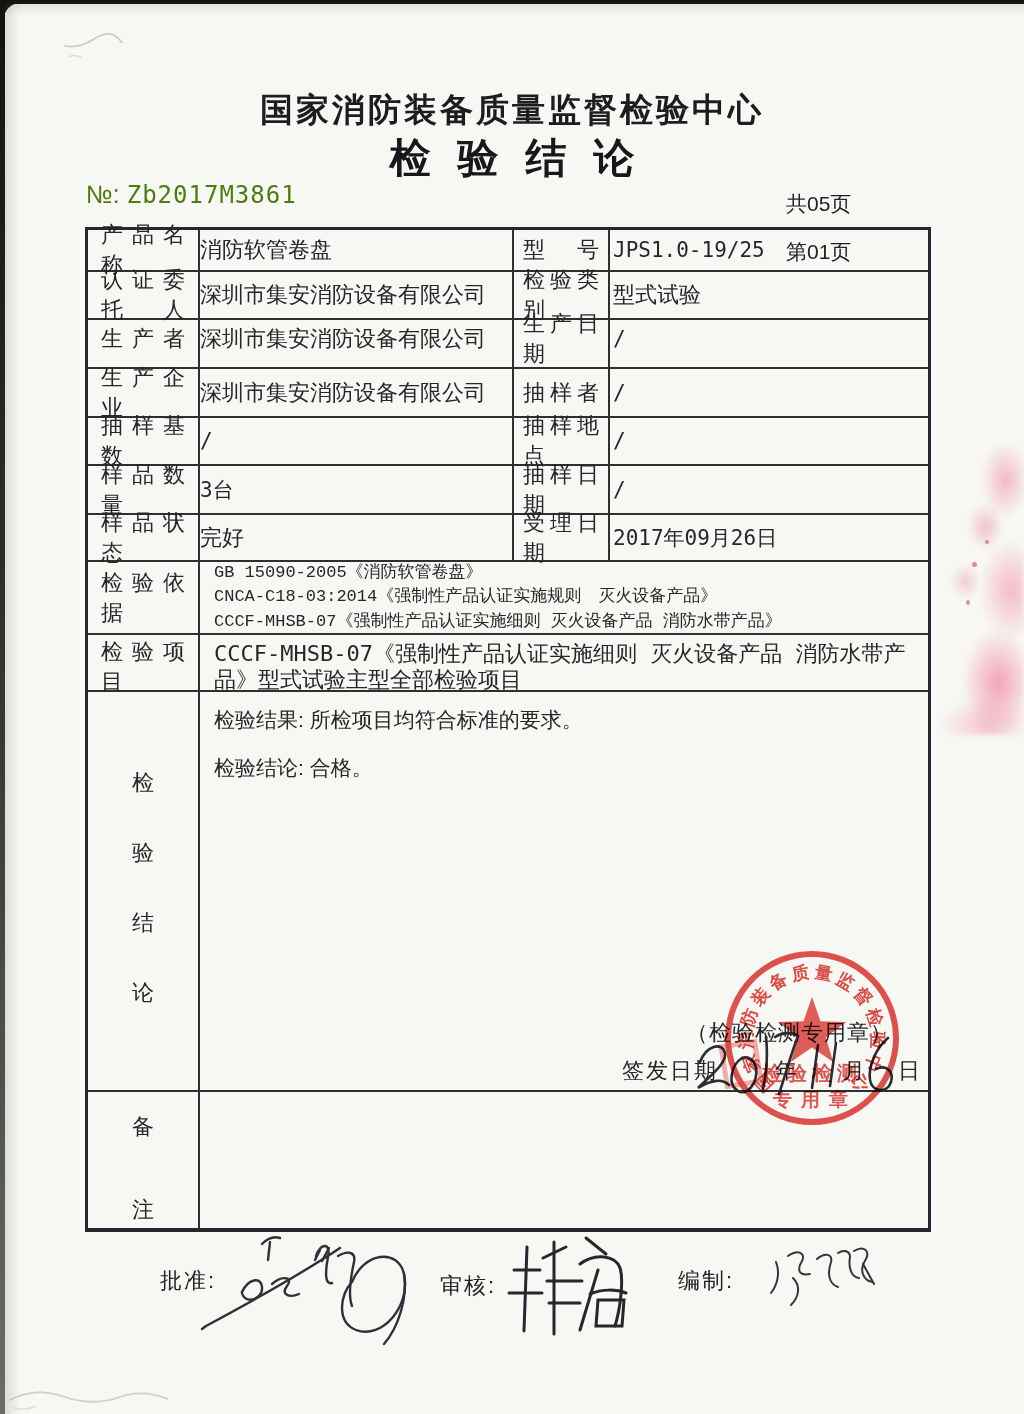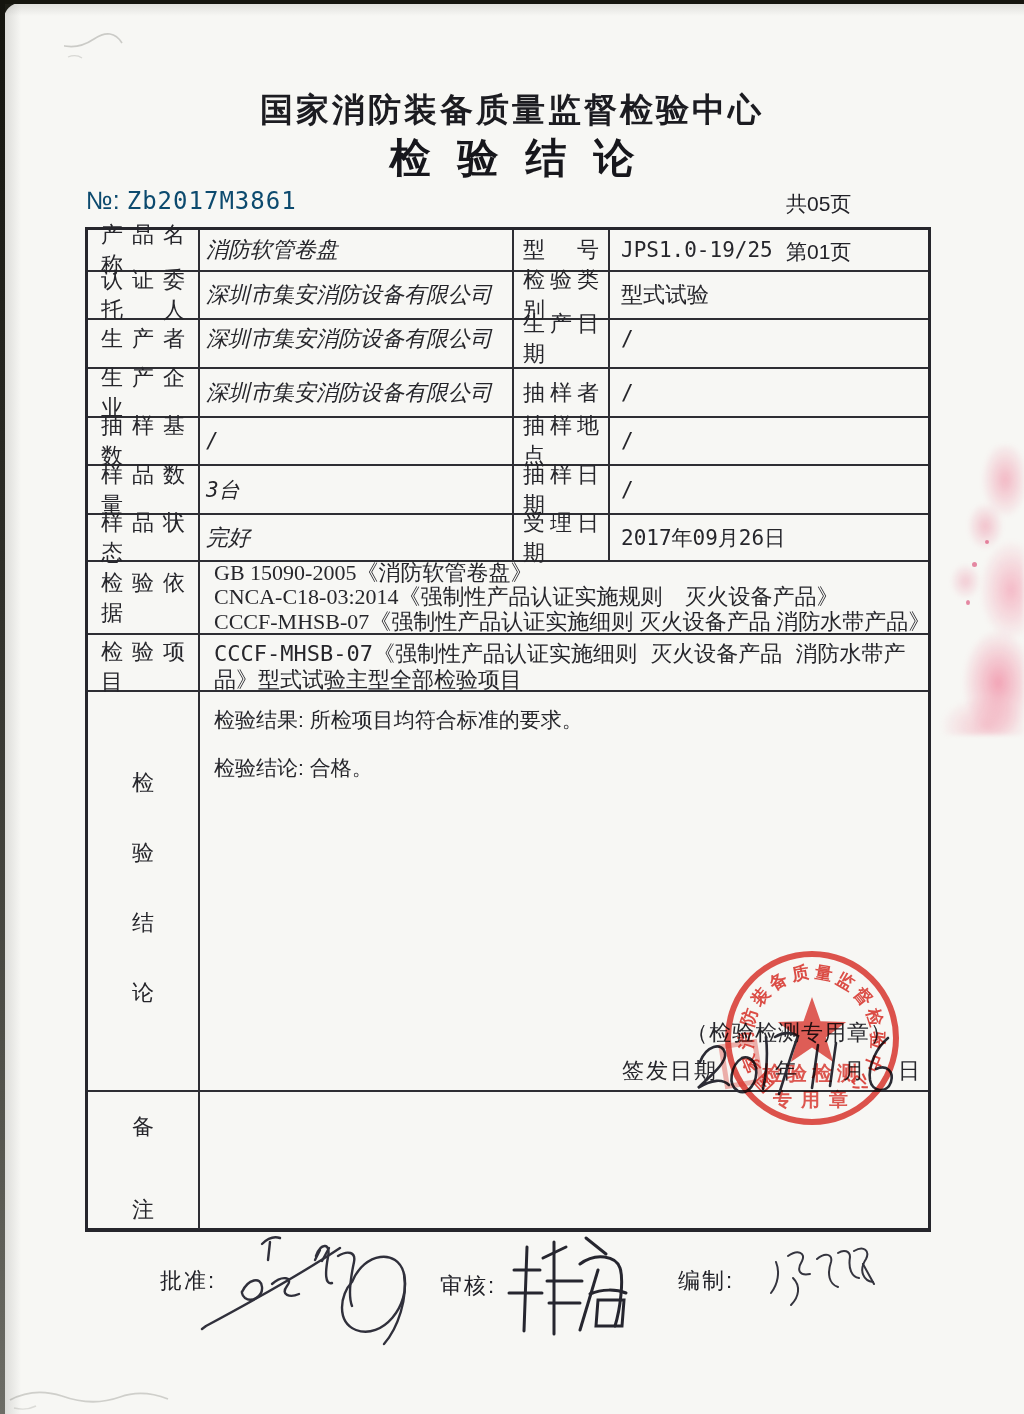--- a/index.html
+++ b/index.html
@@ -15,40 +15,40 @@
   .corner-dark{position:absolute;top:0;left:0;width:34px;height:34px;background:#15150e;z-index:7;}
   .corner-paper{position:absolute;top:3px;left:4px;width:60px;height:60px;background:#f7f7f4;border-top-left-radius:16px;z-index:8;}
   .left-shade{position:absolute;top:0;left:5px;width:16px;height:100%;background:linear-gradient(90deg,rgba(60,60,55,.14),rgba(60,60,55,0));z-index:8;}
   .top-shade{position:absolute;top:4px;left:0;width:100%;height:12px;background:linear-gradient(180deg,rgba(60,60,55,.12),rgba(60,60,55,0));z-index:8;}
 
   
   .org-title{position:absolute;top:88px;left:0;width:100%;text-align:center;
     font-size:33px;font-weight:600;letter-spacing:3px;color:#1c1c21;z-index:2;}
   .doc-title{position:absolute;top:131px;left:0;width:100%;text-align:center;
     font-size:41px;font-weight:700;letter-spacing:27px;padding-left:27px;box-sizing:border-box;color:#17171c;z-index:2;}
-  .report-no{position:absolute;left:86px;top:186px;font-size:25px;font-weight:500;z-index:2;color:#0c4a6e;}
+  .report-no{position:absolute;left:86px;top:180px;font-size:25px;font-weight:500;z-index:2;color:#4d7c0f;}
   .report-no .num{font-family:"DejaVu Sans Mono","Liberation Sans",monospace;font-size:24px;letter-spacing:1px;}
   .pages{position:absolute;left:786px;top:190px;width:150px;font-size:21px;z-index:2;display:flex;gap:20px;color:#222228;flex-direction:column;}
 
   
   .rtable{position:absolute;left:85px;top:227px;width:846px;height:1005px;
     border:3px solid #26262c;border-bottom-width:4px;box-sizing:border-box;z-index:2;}
   .vline,.hline{position:absolute;background:#2e2e33;}
   .vline{width:2px;}
   .hline{left:0;right:0;height:2px;}
   .trow{position:absolute;left:0;right:0;}
   .cell{position:absolute;top:0;height:100%;display:flex;align-items:center;box-sizing:border-box;font-size:22px;}
   .c1{left:0;width:110px;padding:0 13px;}
-  .c2{left:104px;width:310px;padding-left:14px;font-style:italic;}
+  .c2{left:112px;width:310px;padding-left:0;}
   .c3{left:426px;width:94px;padding:0 9px;}
-  .c4{left:522px;width:316px;padding-left:11px;}
+  .c4{left:522px;width:316px;padding-left:3px;}
   .jl{display:block;width:100%;text-align:justify;text-align-last:justify;}
   .val{font-family:"DejaVu Sans Mono","Liberation Sans",sans-serif;font-size:21px;}
   .cbig{position:absolute;left:112px;right:2px;top:0;height:100%;padding-left:14px;box-sizing:border-box;}
-  .smalltxt{font-size:22px;line-height:24.5px;font-family:Liberation Serif, serif;white-space:nowrap;}
+  .smalltxt{font-size:17px;line-height:24.5px;font-family:Liberation Mono, monospace;white-space:nowrap;}
   .itemtxt{font-size:22px;line-height:26px;font-family:"DejaVu Sans Mono","Liberation Sans",sans-serif;width:712px;}
   .vchar{position:absolute;left:0;width:110px;text-align:center;font-size:22px;}
   .bandtxt{position:absolute;font-size:21px;white-space:nowrap;}
 
   
   .smudge{position:absolute;left:938px;top:445px;width:86px;height:290px;z-index:1;filter:blur(2px);
     background:
       radial-gradient(34px 55px at 78% 12%,rgba(236,90,125,.40),rgba(236,90,125,0) 70%),
       radial-gradient(26px 34px at 55% 28%,rgba(230,70,110,.30),rgba(230,70,110,0) 70%),
       radial-gradient(44px 70px at 85% 50%,rgba(242,120,150,.48),rgba(242,120,150,0) 72%),

